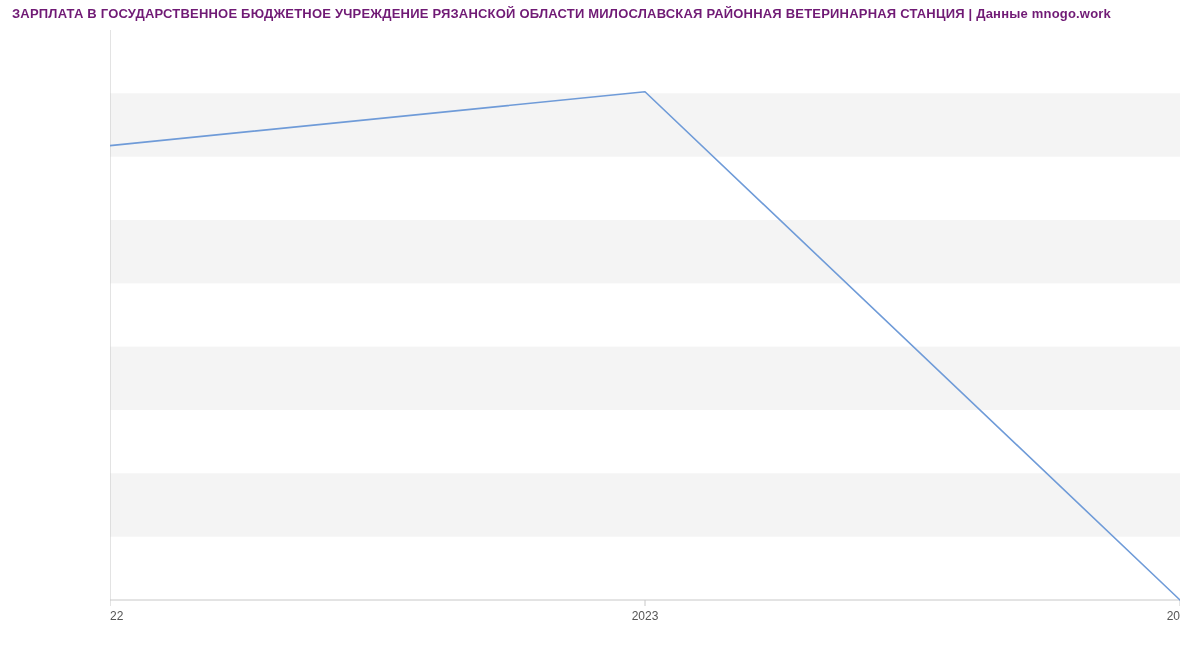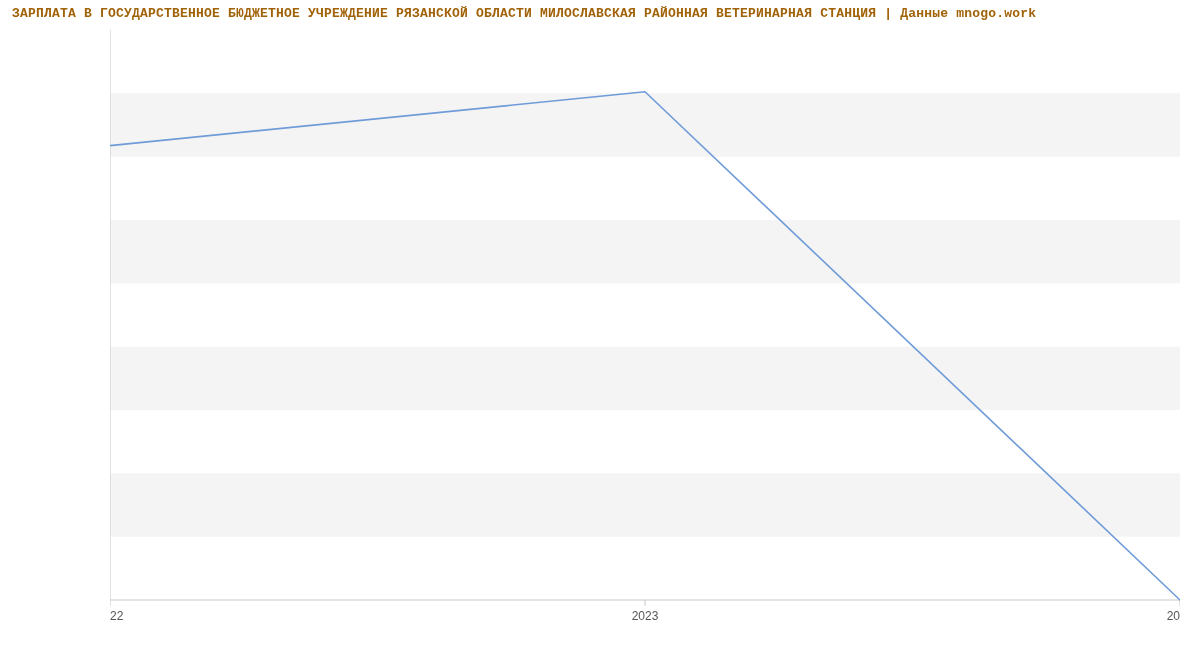--- a/index.html
+++ b/index.html
@@ -15,23 +15,22 @@
     position: relative;
     width: 1200px;
     height: 650px;
   }
   .title {
     position: absolute;
     top: 6px;
     left: 12px;
     font-size: 13px;
     font-weight: 600;
-    color: #a16207;
+    color: #701a75;
     letter-spacing: 0.2px;
-    font-family: Liberation Mono, monospace;
   }
   .plot {
     position: absolute;
     left: 110px;
     top: 30px;
     width: 1070px;
     height: 570px;
   }
   svg { display: block; }
   .band { fill: #f4f4f4; }

